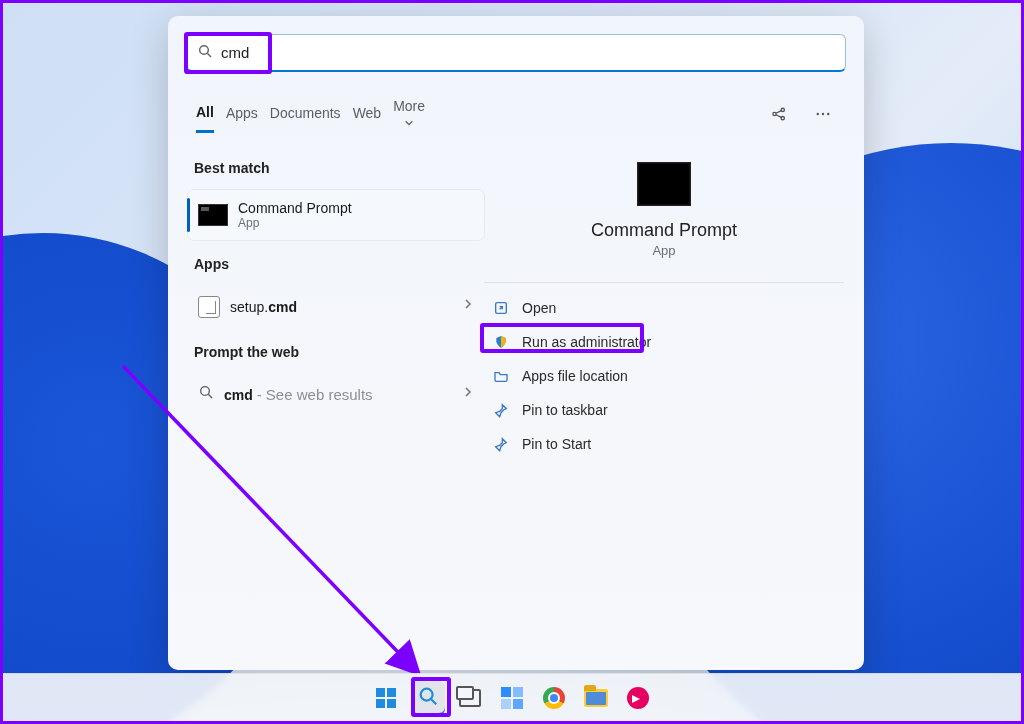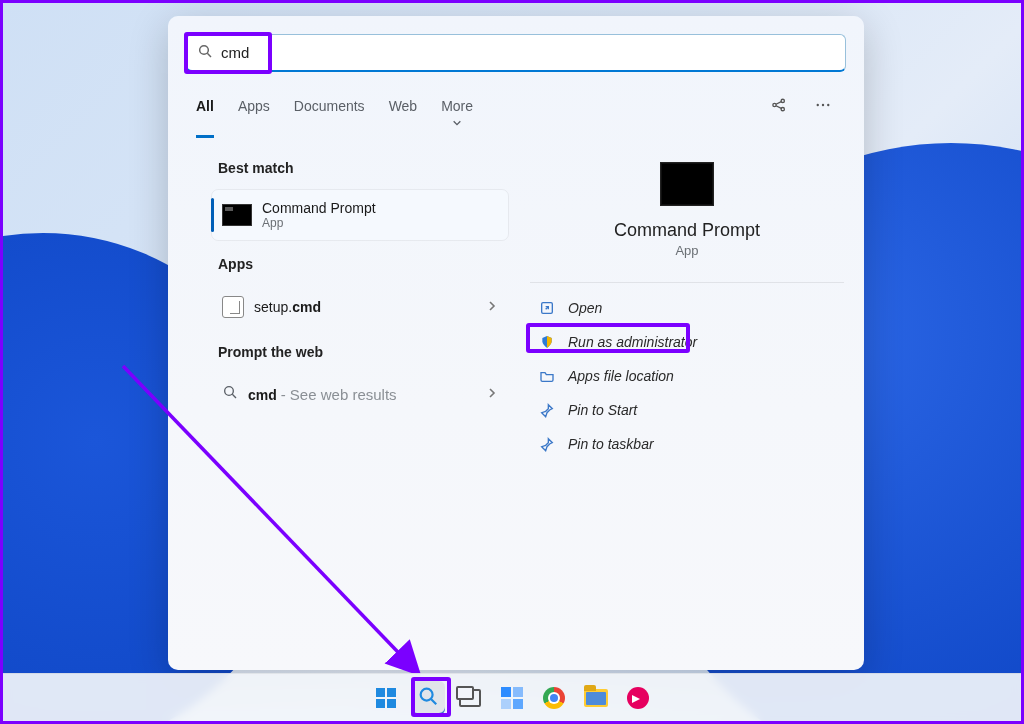--- a/index.html
+++ b/index.html
@@ -63,45 +63,43 @@
   .search-box input {
     border: none; outline: none;
     font-size: 15px; color: #222;
     width: 100%;
     background: transparent;
     caret-color: #222;
   }
   .search-icon { color: #666; flex: 0 0 auto; }
 
   .filter-row {
-    display: flex; 
+    display: flex; align-items: center;
     padding: 14px 28px 0 28px;
-    gap: 24px;
+    gap: 12px;
     color: #5a5f66;
     font-size: 14px;
   }
   .filter-row .tab {
     padding: 6px 0 10px 0;
     cursor: pointer;
     color: #5a5f66;
   }
   .filter-row .tab.active {
     color: #1a1a1a;
     font-weight: 600;
     border-bottom: 3px solid #006fc7;
   }
   .filter-row .more { display:flex; align-items:center; gap:4px;flex-direction:column;}
   .filter-right { margin-left: auto; display:flex; gap:18px;}
   .icon-btn { color:#555; cursor:pointer; padding:4px;}
 
   .panel-body {
     flex:1; display:flex;
     padding: 18px 20px 4px 20px;
-    gap: 22px;
-    margin-left: 24px;
   }
   .left-col { width: 296px; display:flex; flex-direction:column; gap:12px;}
   .right-col { flex:1; display:flex; flex-direction:column; }
 
   .section-label { font-weight:600; font-size:14px; color:#222; padding:4px 6px 2px 6px;}
   .result-card {
     background: rgba(255,255,255,.5);
     border-radius: 6px;
     display:flex; align-items:center;
     padding: 10px 10px;
@@ -123,21 +121,21 @@
     border:1px solid #333;
     position:relative;
   }
   .thumb-cmd::after{
     content:""; position:absolute; left:2px; top:2px; width:8px; height:4px;
     background:linear-gradient(#fff,#fff); opacity:.35;
   }
   .result-title{ font-size:14px; color:#1a1a1a;}
   .result-sub{ font-size:12px; color:#6b7075;}
   .row-item {
-    display:flex; align-items:center; justify-content:space-between;
+    display:flex; justify-content:space-between;
     padding: 10px 10px;
     border-radius:6px;
   }
   .row-item-left{ display:flex; align-items:center; gap:10px;}
   .script-icon{
     width:22px; height:22px; border:1px solid #888; border-radius:3px;
     background:#fff; position:relative;}
   .script-icon::after{content:""; position:absolute; inset:4px 3px 3px 7px;
     border:1px solid #888; border-left:none; border-top:none;}
   .chevron{ color:#777; }
@@ -150,21 +148,21 @@
     width:54px; height:44px; background:#000; border:1px solid #222; margin-bottom:14px;
     box-shadow: inset 0 0 0 1px rgba(255,255,255,.06);
   }
   .details-title{ font-size:18px; color:#222; }
   .details-sub{ font-size:13px; color:#6b7075; margin-top:2px; }
   .divider{ height:1px; background:rgba(0,0,0,.08); margin: 4px 0 8px 0;}
   .action-list{ display:flex; flex-direction:column;}
   .action-item{
     display:flex; align-items:center; gap:12px;
     padding: 8px 8px; font-size:14px; color:#2a2a2a;
-    border-radius:4px; cursor:pointer;font-style:italic;
+    border-radius:4px; cursor:pointer;
   }
   .action-icon{ width:18px; height:18px; color:#3b78c8; display:flex; align-items:center; justify-content:center;}
   .action-highlight{
     position:absolute; border:4px solid #7b00ff; border-radius:3px; pointer-events:none;
   }
 
   
   .taskbar{
     position:absolute; left:0; right:0; bottom:0; height:48px;
     background: rgba(242,245,250,.92);
@@ -342,29 +340,29 @@
               </svg>
           </span>
           <span>Apps file location</span>
         </div>
         <div class="action-item">
           <span class="action-icon">
             <svg width="16" height="16" viewBox="0 0 24 24" fill="none" stroke="currentColor" stroke-width="2">
                 <path d="M14 4l6 6-4 2-4 4-2 6-6-6 6-2 4-4z"></path>
               </svg>
           </span>
-          <span>Pin to Start</span>
+          <span>Pin to taskbar</span>
         </div>
         <div class="action-item">
           <span class="action-icon">
             <svg width="16" height="16" viewBox="0 0 24 24" fill="none" stroke="currentColor" stroke-width="2">
                 <path d="M14 4l6 6-4 2-4 4-2 6-6-6 6-2 4-4z"></path>
               </svg>
           </span>
-          <span>Pin to taskbar</span>
+          <span>Pin to Start</span>
         </div>
       </div>
 
       <div class="action-highlight" style="left:-4px; top:167px; width:164px; height:30px;"></div>
     </div>
   </div>
 </div>
 
 <svg class="anno-arrow" viewBox="0 0 360 360">
   <defs>

